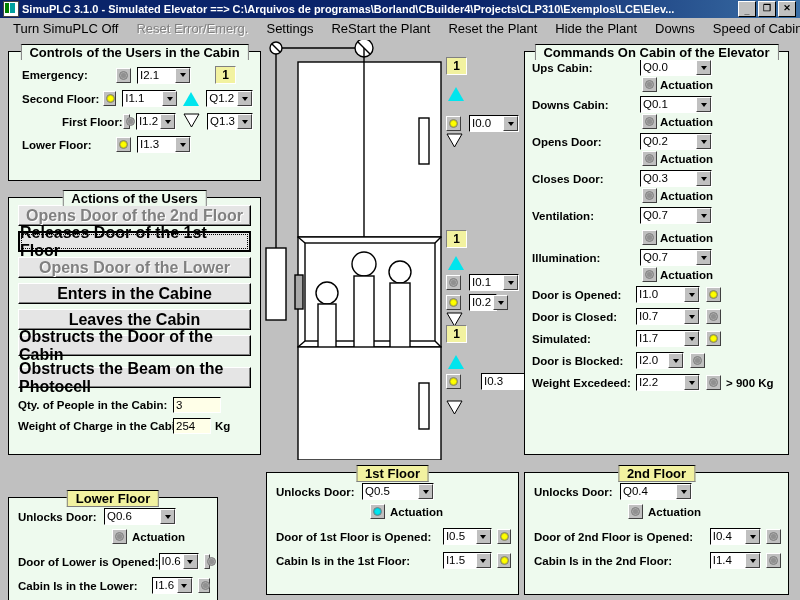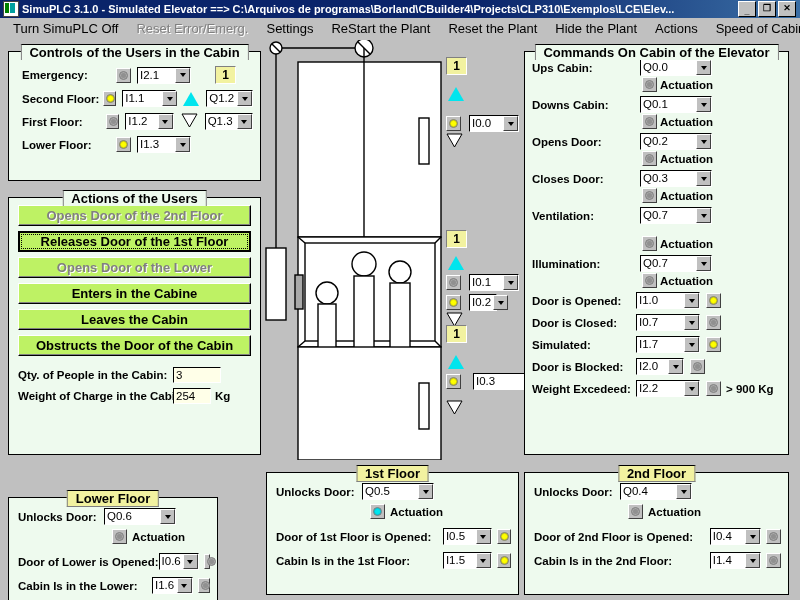--- a/index.html
+++ b/index.html
@@ -80,21 +80,21 @@
   .led.on:after{background:#ffff00;}
   .led.on:before{background:#d8d800;}
   .led.cyan:after{background:#00e5ee;}
   .led.cyan:before{background:#00c8d8;}
   
   .tbox{background:#ffffe8;border-top:1px solid #000;border-left:1px solid #000;
     border-right:1px solid #fff;border-bottom:1px solid #fff;
     font-size:11.5px;padding:0 2px;height:16px;line-height:15px;box-sizing:border-box;color:#000;}
   
   .btn{
-    background:#bef264;color:#000;font-weight:bold;font-size:13px;
+    background:#e5e5e5;color:#000;font-weight:bold;font-size:16px;
     border-top:1px solid #fff;border-left:1px solid #fff;
     border-right:1px solid #000;border-bottom:1px solid #000;
     box-shadow:inset -1px -1px 0 #808080;
     display:flex;align-items:center;justify-content:center;
     box-sizing:border-box;height:21px;
   }
   .btn.disabled{color:#808080;text-shadow:1px 1px 0 #fff;}
   .btn.focused{border:2px solid #000;box-shadow:none;position:relative;}
   .btn.focused .focusring{position:absolute;left:1px;top:1px;right:1px;bottom:1px;border:1px dotted #000;}
   
@@ -126,21 +126,21 @@
   </div>
 </div>
 
 <div class="menubar" id="menubar">
     <div class="menu-item">Turn SimuPLC Off</div>
     <div class="menu-item disabled">Reset Error/Emerg.</div>
     <div class="menu-item">Settings</div>
     <div class="menu-item">ReStart the Plant</div>
     <div class="menu-item">Reset the Plant</div>
     <div class="menu-item">Hide the Plant</div>
-    <div class="menu-item">Actions</div>
+    <div class="menu-item">Downs</div>
     <div class="menu-item">Speed of Cabin</div>
     <div class="menu-item">Door?</div>
     <div class="menu-item">Português</div>
   </div>
 
 <div class="workspace">
 
   <div class="gbox" style="left:8px;top:4px;width:253px;height:137px;">
     <div class="gbox-cap">Controls of the Users in the Cabin</div>
     <div class="gbox-body"></div>
@@ -166,21 +166,21 @@
         <div style="margin-left:7px;">
             <div class="tri up"></div>
           </div>
         <div class="combo" style="width:54px;margin-left:7px;">
           <span class="val">Q1.2</span>
           <span class="arr"></span>
         </div>
       </div>
 
       <div class="row" style="margin:6px 0 0 6px;">
-        <div class="lbl" style="width:94px;">First Floor:</div>
+        <div class="lbl" style="width:94px;margin-left:40px;">First Floor:</div>
         <div class="led"></div>
         <div class="combo" style="width:54px;margin-left:6px;">
           <span class="val">I1.2</span>
           <span class="arr"></span>
         </div>
         <div style="margin-left:7px;">
           <svg width="17" height="15" viewBox="0 0 17 15">
               <polygon points="1,1 16,1 8.5,14" fill="#ffffff" stroke="#000000" stroke-width="1"></polygon>
             </svg>
         </div>
@@ -218,20 +218,23 @@
           </div>
           <div class="btn" style="margin-bottom:5px;">
             <span>Enters in the Cabine</span>
           </div>
           <div class="btn" style="margin-bottom:5px;">
             <span>Leaves the Cabin</span>
           </div>
           <div class="btn" style="margin-bottom:11px;">
             <span>Obstructs the Door of the Cabin</span>
           </div>
+          <div class="btn" style="margin-bottom:5px;">
+            <span>Obstructs the Beam on the Photocell</span>
+          </div>
         </div>
       <div class="row" style="margin-top:9px;">
         <div class="lbl" style="width:155px;">Qty. of People in the Cabin:</div>
         <div class="tbox" style="width:48px;">3</div>
       </div>
       <div class="row" style="margin-top:5px;">
         <div class="lbl" style="width:155px;">Weight of Charge in the Cabin:</div>
         <div class="tbox" style="width:38px;">254</div>
         <div class="lbl" style="margin-left:4px;">Kg</div>
       </div>
@@ -326,21 +329,21 @@
     </div>
   </div>
 
   <div style="position:absolute;left:446px;top:285px;">
     <div class="fdisp">1</div>
     <div style="margin:12px 0 0 2px;">
         <div class="tri up"></div>
       </div>
     <div class="row" style="margin-top:4px;">
       <div class="led on"></div>
-      <div class="combo" style="width:72px;margin-left:12px;">
+      <div class="combo" style="width:72px;margin-left:20px;">
         <span class="val">I0.3</span>
         <span class="arr"></span>
       </div>
     </div>
     <div style="margin-top:10px;">
       <svg width="17" height="15" viewBox="0 0 17 15">
           <polygon points="1,1 16,1 8.5,14" fill="#ffffff" stroke="#000000" stroke-width="1"></polygon>
         </svg>
     </div>
   </div>
@@ -386,21 +389,21 @@
           <div class="lbl" style="width:108px;">Closes Door:</div>
           <div class="combo" style="width:72px">
             <span class="val">Q0.3</span>
             <span class="arr"></span>
           </div>
         </div>
         <div class="row" style="margin:1px 0 4px 110px;">
           <div class="led"></div>
           <div class="lbl" style="margin-left:3px;">Actuation</div>
         </div>
-        <div class="row" style="margin-bottom:12px;">
+        <div class="row" style="margin-bottom:6px;">
           <div class="lbl" style="width:108px;">Ventilation:</div>
           <div class="combo" style="width:72px">
             <span class="val">Q0.7</span>
             <span class="arr"></span>
           </div>
         </div>
         <div class="row" style="margin:1px 0 4px 110px;">
           <div class="led"></div>
           <div class="lbl" style="margin-left:3px;">Actuation</div>
         </div>

